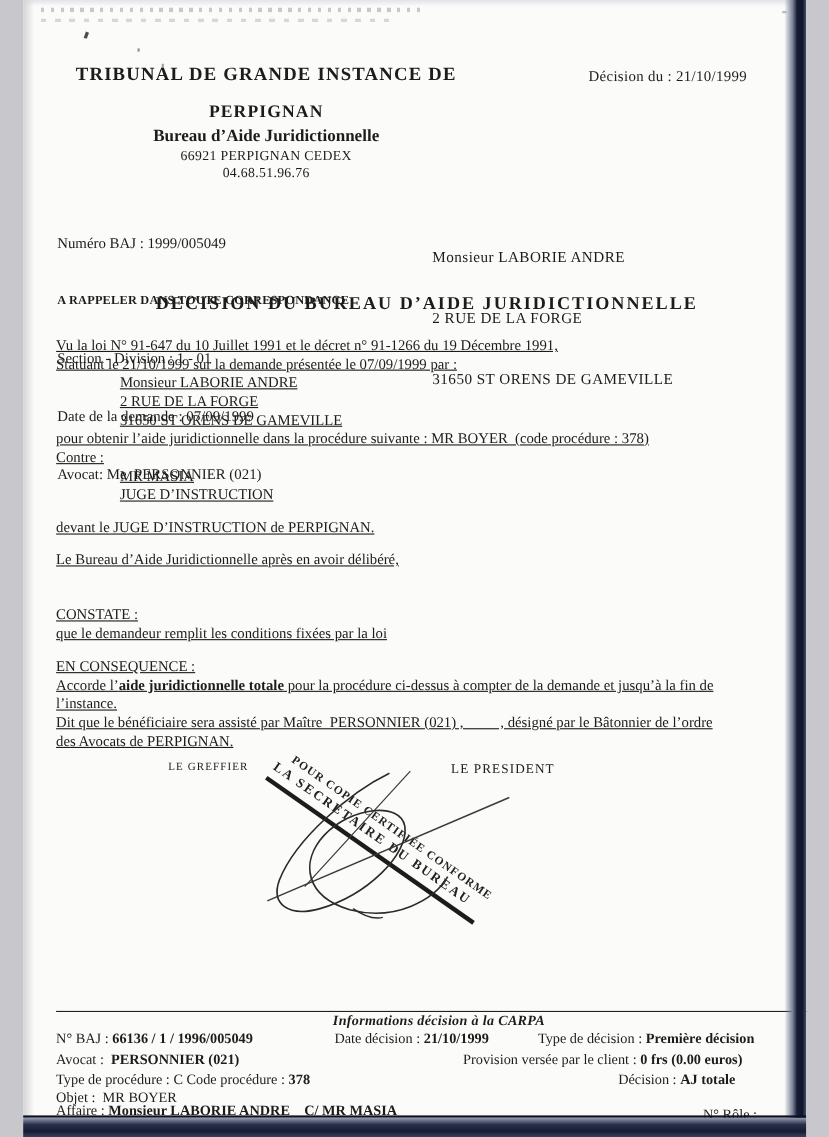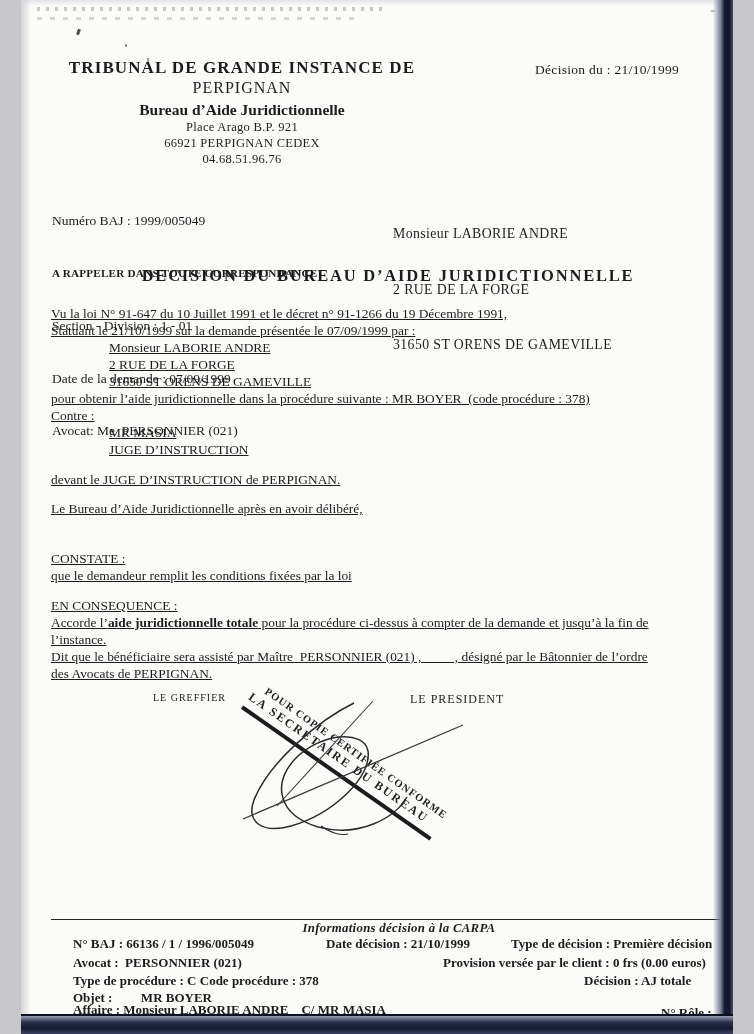--- a/index.html
+++ b/index.html
@@ -30,21 +30,21 @@
   }
   
   .noise1 { position:absolute; left:16px; top:7px; width:350px; height:4px; opacity:.35;
     background:repeating-linear-gradient(90deg,#6a6a6a 0 3px, transparent 3px 9px); }
   .noise2 { position:absolute; left:16px; top:17px; width:320px; height:3px; opacity:.28;
     background:repeating-linear-gradient(90deg,#7a7a7a 0 5px, transparent 5px 13px); }
   .speck  { position:absolute; background:#4d4d4d; }
   
   .court-block { position:absolute; left:28px; top:58px; width:386px; text-align:center; }
   .court-line1 { font-size:17px; font-weight:bold; letter-spacing:1.1px; line-height:20px; }
-  .court-line2 { font-size:16px; font-weight:normal; letter-spacing:1px; line-height:19px; }
+  .court-line2 { font-size:16px; font-weight:bold; letter-spacing:1px; line-height:19px;margin-top:14px; }
   .bureau-line { font-size:15.5px; font-weight:bold; margin-top:3px; line-height:19px; }
   .addr-line   { font-size:12.5px; line-height:16px; letter-spacing:.3px; }
   .decision-date { position:absolute; left:514px; top:62px; font-size:13.5px; letter-spacing:.3px; }
   
   .ref-block { position:absolute; left:31px; top:177px; font-size:13.5px; line-height:17.5px; white-space:pre; }
   .ref-warning { font-size:11.2px; font-weight:bold; letter-spacing:.2px; }
   
   .addressee { position:absolute; left:372px; top:188px; font-size:13.8px; line-height:18.5px; letter-spacing:.4px; white-space:pre; }
   
   .doc-title { position:absolute; left:0; top:266px; width:734px; text-align:center;
@@ -63,40 +63,39 @@
     color:#222; }
   .stamp-l1 { font-size:10.5px; font-weight:bold; letter-spacing:1px; white-space:nowrap; padding-left:10px; }
   .stamp-l2 { font-size:12px; font-weight:bold; letter-spacing:2px; white-space:nowrap;
     margin-top:1px; padding-bottom:4px; border-bottom:4px solid #1c1c1c; }
   .sig-svg { position:absolute; left:0; top:0; width:754px; height:1034px; pointer-events:none; }
   
   .footer-rule { position:absolute; left:30px; top:919px; width:696px; border-top:1.6px solid #222; }
   .carpa-title { position:absolute; left:30px; top:921px; width:696px; text-align:center;
     font-size:12.8px; font-weight:bold; font-style:italic; letter-spacing:.3px; }
   .frow { position:absolute; font-size:13px; white-space:pre; }
-  .frow .lab { font-weight:bold;margin-left:22px; }
+  .frow .lab { font-weight:normal; }
   .frow .val { font-weight:bold; }
 </style>
 </head>
 <body>
 
 <div id="scan">
 
   <div class="noise1"></div>
   <div class="noise2"></div>
   <div class="speck" style="left:56px;top:29px;width:3px;height:6px;transform:rotate(20deg);"></div>
   <div class="speck" style="left:104px;top:44px;width:2px;height:3px;opacity:.6;"></div>
   <div class="speck" style="left:126px;top:58px;width:2px;height:4px;opacity:.5;"></div>
   <div class="speck" style="left:690px;top:10px;width:4px;height:2px;opacity:.35;"></div>
 
   <div class="court-block">
     <div class="court-line1">TRIBUNAL DE GRANDE INSTANCE DE</div>
     <div class="court-line2">PERPIGNAN</div>
     <div class="bureau-line">Bureau d’Aide Juridictionnelle</div>
-    <div class="addr-line">Place Arago B.P. 921</div>
     <div class="addr-line">66921 PERPIGNAN CEDEX</div>
     <div class="addr-line">04.68.51.96.76</div>
   </div>
   <div class="decision-date">Décision du : 21/10/1999</div>
 
   <div class="ref-block">
     <div>Numéro BAJ : 1999/005049</div>
     <div class="ref-warning">A RAPPELER DANS TOUTE CORRESPONDANCE</div>
     <div>Section - Division : 1 - 01</div>
     <div>Date de la demande : 07/09/1999</div>

